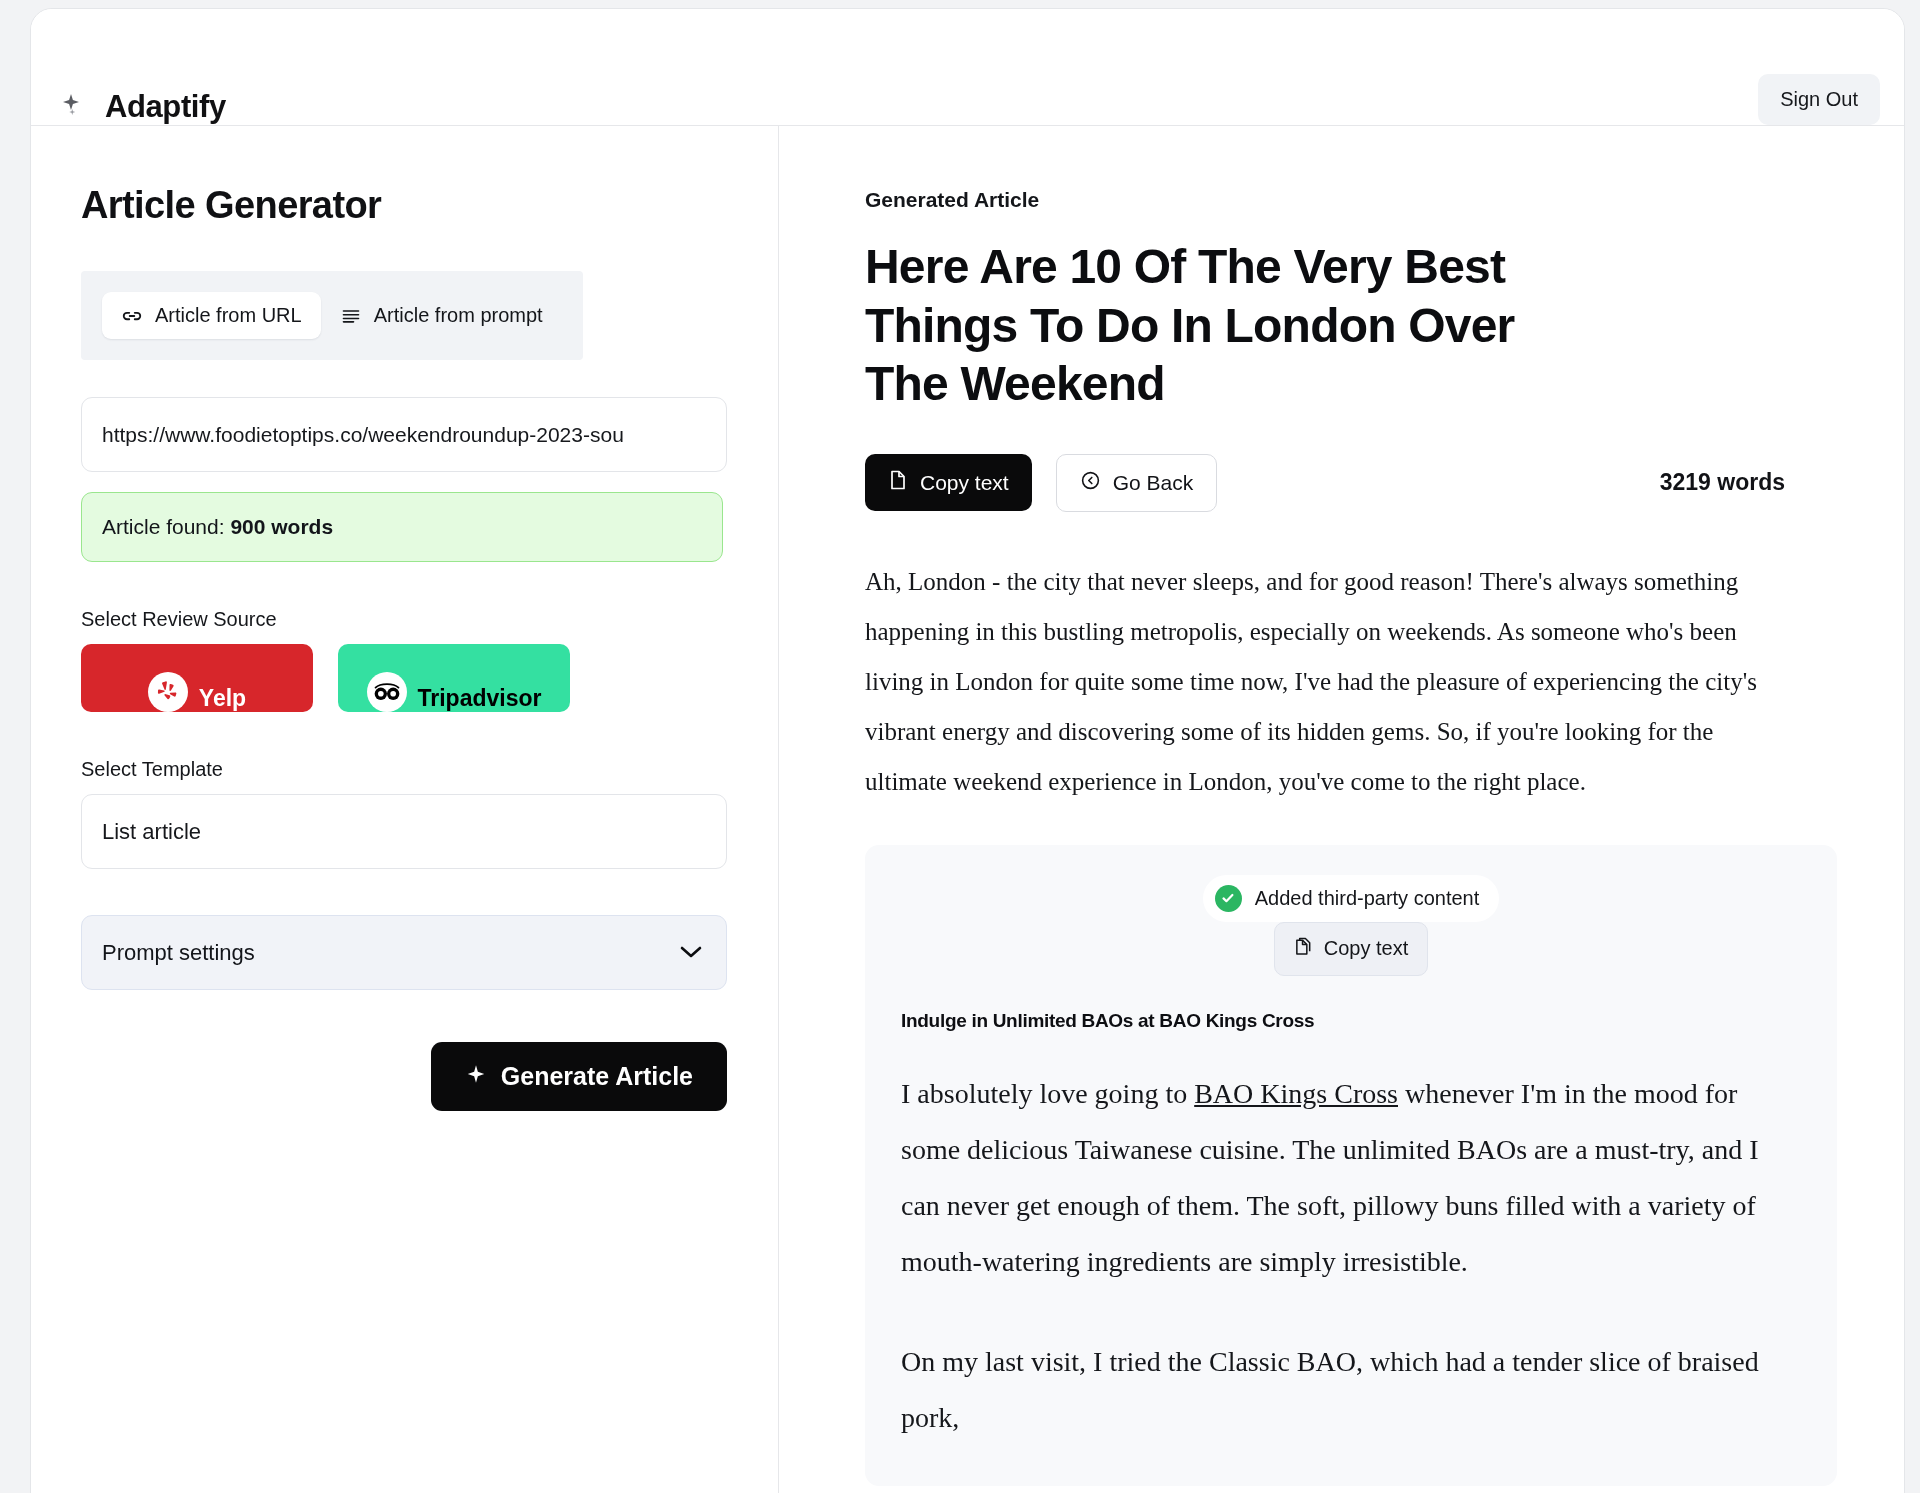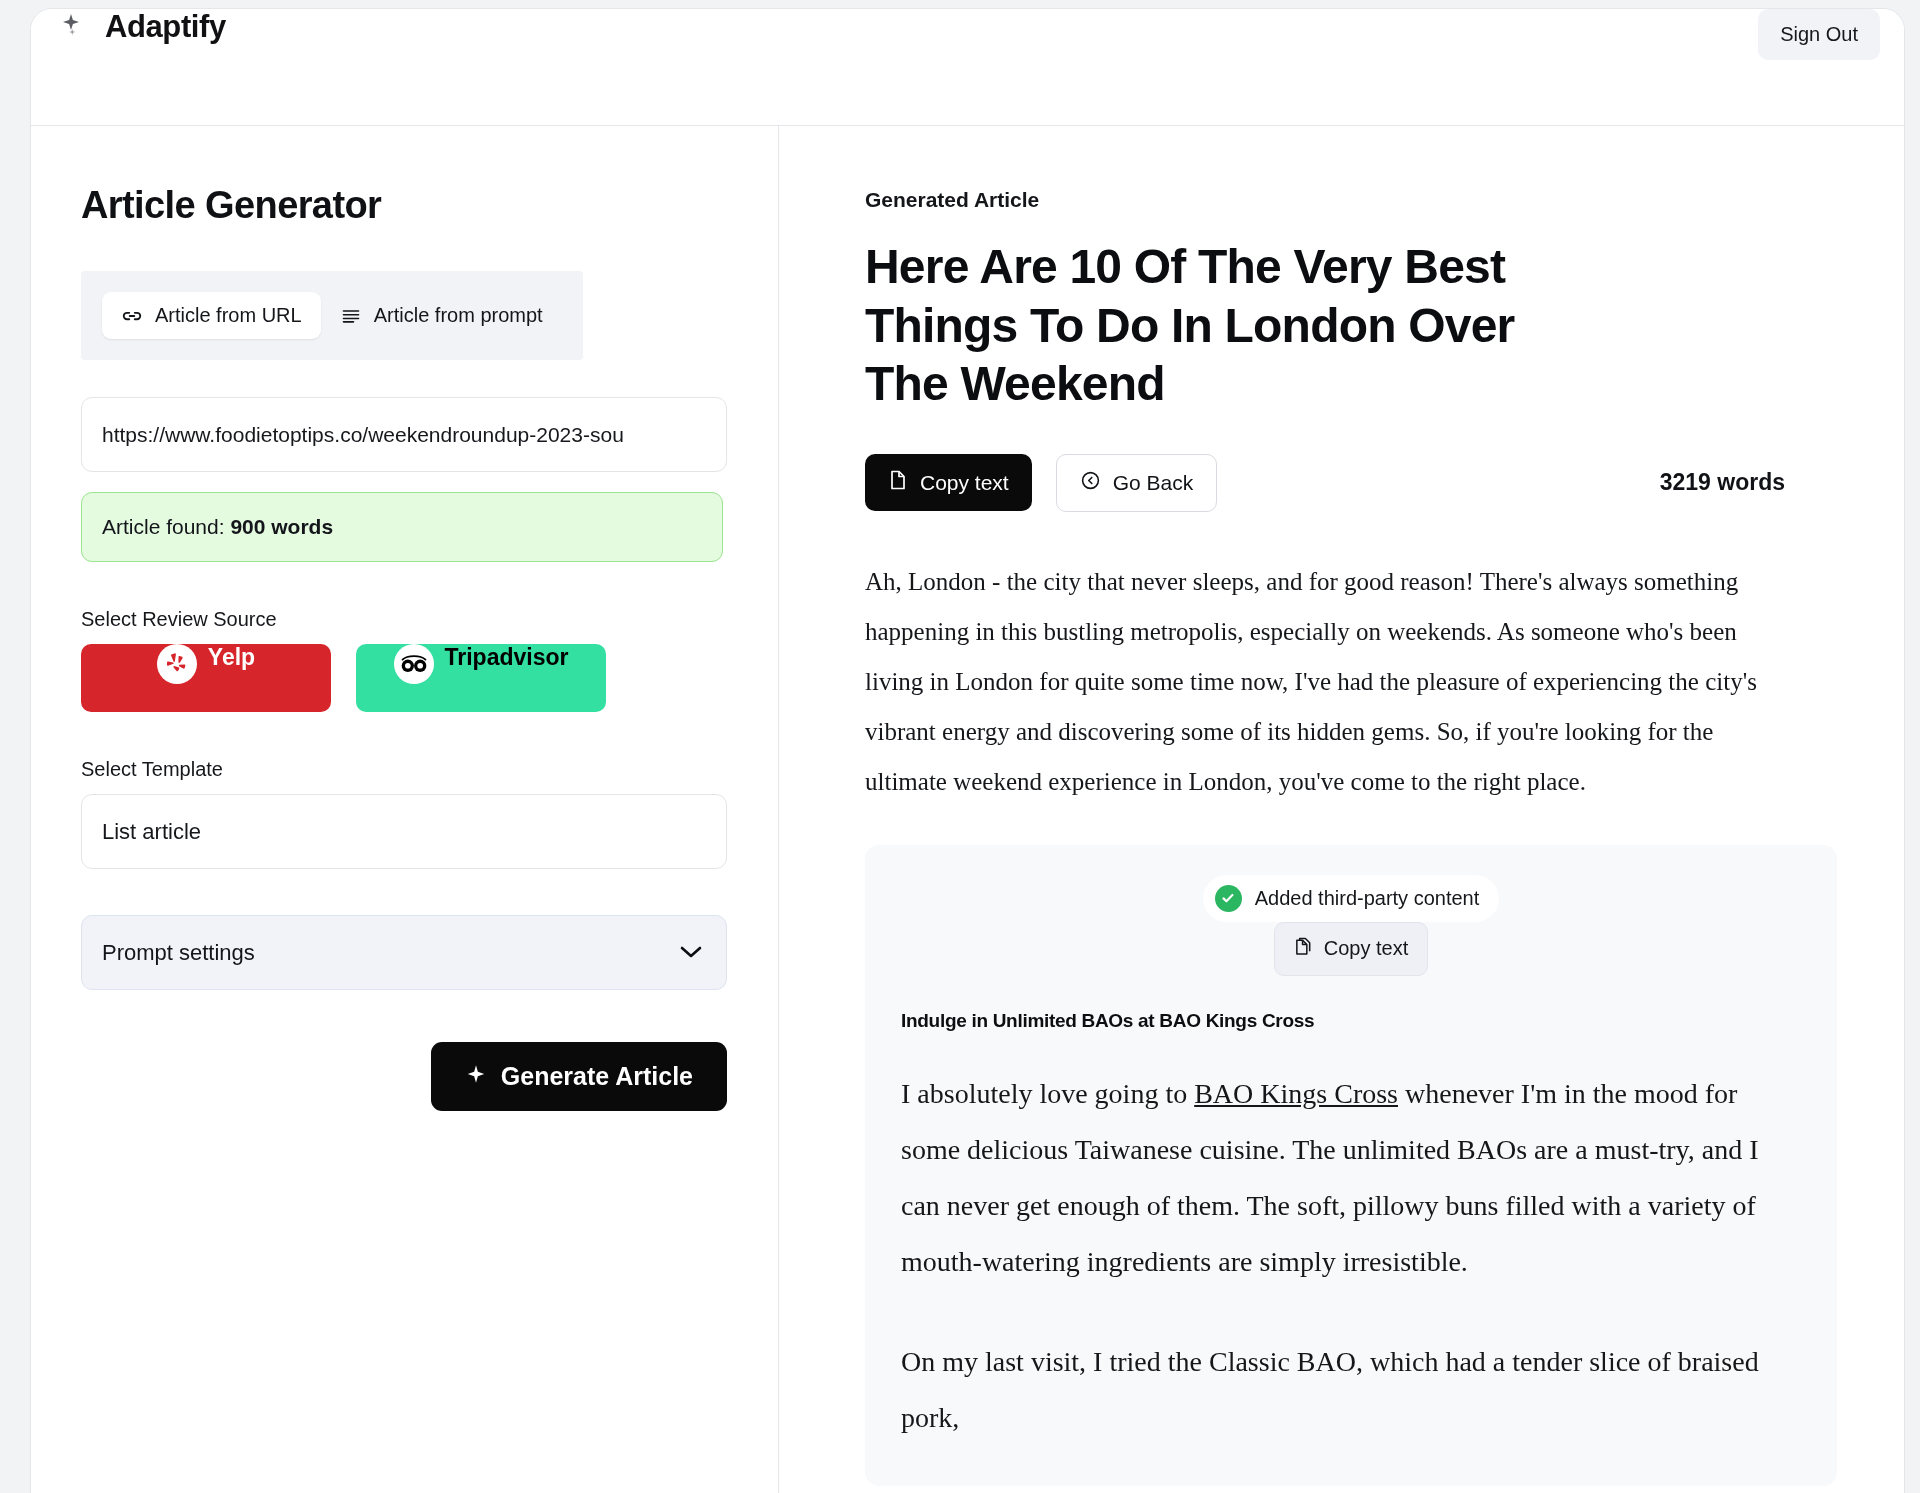--- a/index.html
+++ b/index.html
@@ -22,21 +22,21 @@
     border: 1px solid #e4e6e9;
     border-radius: 22px;
     overflow: hidden;
   }
 
   
   .topbar {
     height: 117px;
     border-bottom: 1px solid #e6e7ea;
     display: flex;
-    align-items: flex-start;
+    align-items: flex-end;
     justify-content: space-between;
     padding: 0 24px 0 28px;
     background: #fff;
   }
   .brand {
     display: flex;
     align-items: center;
     gap: 12px;
   }
   .brand-icon {
@@ -148,25 +148,25 @@
     color: #15171b;
     margin-top: 46px;
     margin-bottom: 13px;
   }
 
   .source-row {
     display: flex;
     gap: 25px;
   }
   .source-btn {
-    width: 250px;
+    width: 232px;
     height: 68px;
     border-radius: 10px;
     display: flex;
-    align-items: flex-start;
+    align-items: flex-end;
     justify-content: center;
     gap: 11px;
     font-size: 23px;
     font-weight: 700;
     cursor: pointer;
     border: none;
     font-family: "Liberation Sans", sans-serif;
   }
   .source-btn.yelp { background: #d7262b; color: #ffffff; }
   .source-btn.tripadvisor { background: #34e0a1; color: #000000; }

